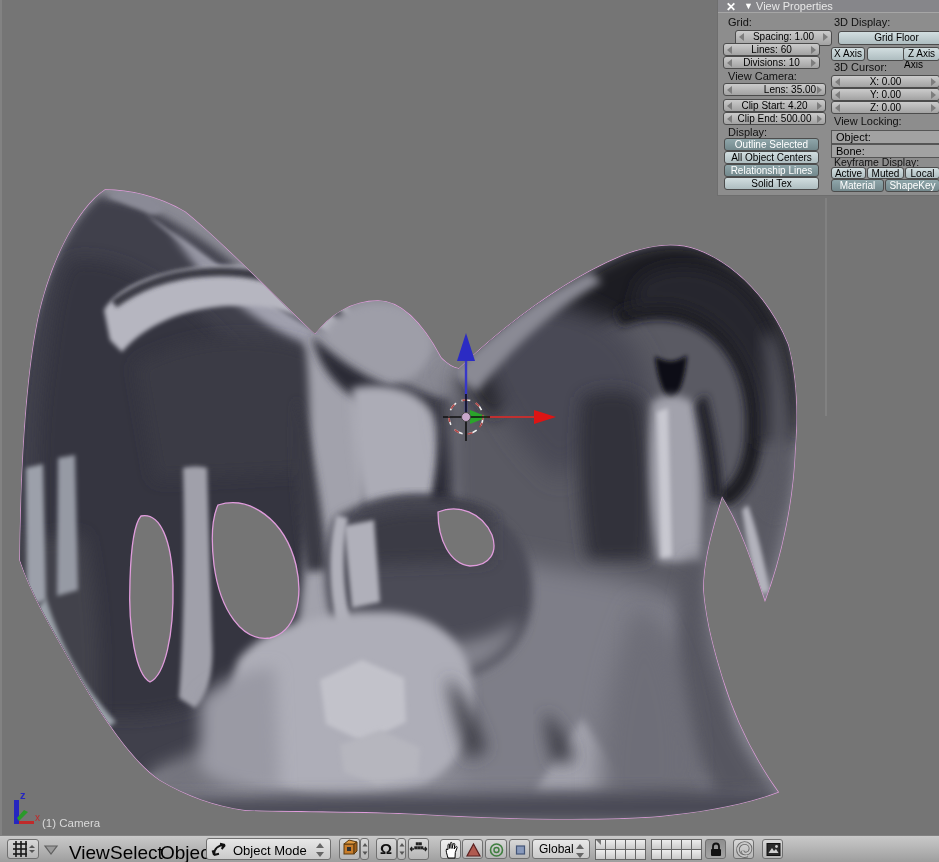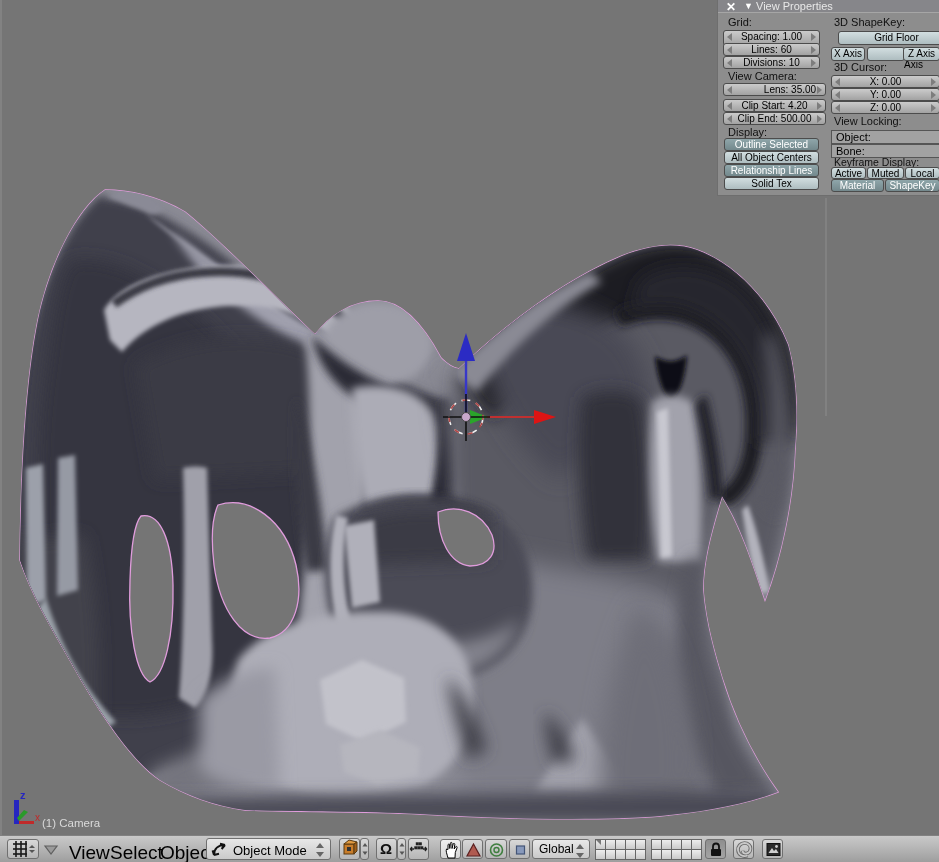--- a/index.html
+++ b/index.html
@@ -161,33 +161,33 @@
 <text x="42" y="827" font-size="11.5" fill="#dadada" font-family="Liberation Sans">(1) Camera</text>
 </svg>
 
 <div id="panel">
  <div id="phead">
    <span style="position:absolute;left:8px;top:0px;color:#fff;font-size:12px;font-weight:bold;">✕</span>
    <span style="position:absolute;left:26px;top:1px;color:#fff;font-size:9px;">▼</span>
    <span class="ttl">View Properties</span>
  </div>
  <div class="plbl" style="left:10px;top:16px;">Grid:</div>
- <div class="nfield" style="left:5px;top:30px;width:97px;height:16px;text-align:center;">Spacing: 1.00<i class="la"></i><i class="ra"></i></div>
+ <div class="nfield" style="left:17px;top:30px;width:97px;height:16px;text-align:center;">Spacing: 1.00<i class="la"></i><i class="ra"></i></div>
  <div class="nfield" style="left:5px;top:43px;width:97px;height:13px;">Lines: 60<i class="la"></i><i class="ra"></i></div>
  <div class="nfield" style="left:5px;top:56px;width:97px;height:13px;">Divisions: 10<i class="la"></i><i class="ra"></i></div>
  <div class="plbl" style="left:10px;top:70px;">View Camera:</div>
  <div class="nfield" style="left:5px;top:83px;width:103px;height:13px;padding-left:31px;">Lens: 35.00<i class="la"></i><i class="ra"></i></div>
  <div class="nfield" style="left:5px;top:99px;width:103px;height:13px;">Clip Start: 4.20<i class="la"></i><i class="ra"></i></div>
  <div class="nfield" style="left:5px;top:112px;width:103px;height:13px;">Clip End: 500.00<i class="la"></i><i class="ra"></i></div>
  <div class="plbl" style="left:10px;top:126px;">Display:</div>
  <div class="tbtn on" style="left:6px;top:138px;width:95px;height:13px;">Outline Selected</div>
  <div class="tbtn off" style="left:6px;top:151px;width:95px;height:13px;">All Object Centers</div>
  <div class="tbtn on" style="left:6px;top:164px;width:95px;height:13px;">Relationship Lines</div>
  <div class="tbtn off" style="left:6px;top:177px;width:95px;height:13px;">Solid Tex</div>
- <div class="plbl" style="left:116px;top:16px;">3D ShapeKey:</div>
+ <div class="plbl" style="left:116px;top:16px;">3D Display:</div>
  <div class="tbtn off" style="left:120px;top:31px;width:117px;height:14px;">Grid Floor</div>
  <div class="tbtn off" style="left:113px;top:47px;width:34px;height:14px;">X Axis</div>
  <div class="tbtn off" style="left:149px;top:47px;width:34px;height:14px;padding-left:36px;">Y Axis</div>
  <div class="tbtn off" style="left:185px;top:47px;width:37px;height:14px;text-align:center;">Z Axis</div>
  <div class="plbl" style="left:116px;top:61px;">3D Cursor:</div>
  <div class="nfield" style="left:113px;top:75px;width:109px;height:13px;">X: 0.00<i class="la"></i><i class="ra"></i></div>
  <div class="nfield" style="left:113px;top:88px;width:109px;height:13px;text-align:center;">Y: 0.00<i class="la"></i><i class="ra"></i></div>
  <div class="nfield" style="left:113px;top:101px;width:109px;height:13px;">Z: 0.00<i class="la"></i><i class="ra"></i></div>
  <div class="plbl" style="left:116px;top:115px;">View Locking:</div>
  <div class="gfield" style="left:113px;top:130px;width:109px;height:14px;">Object:</div>

